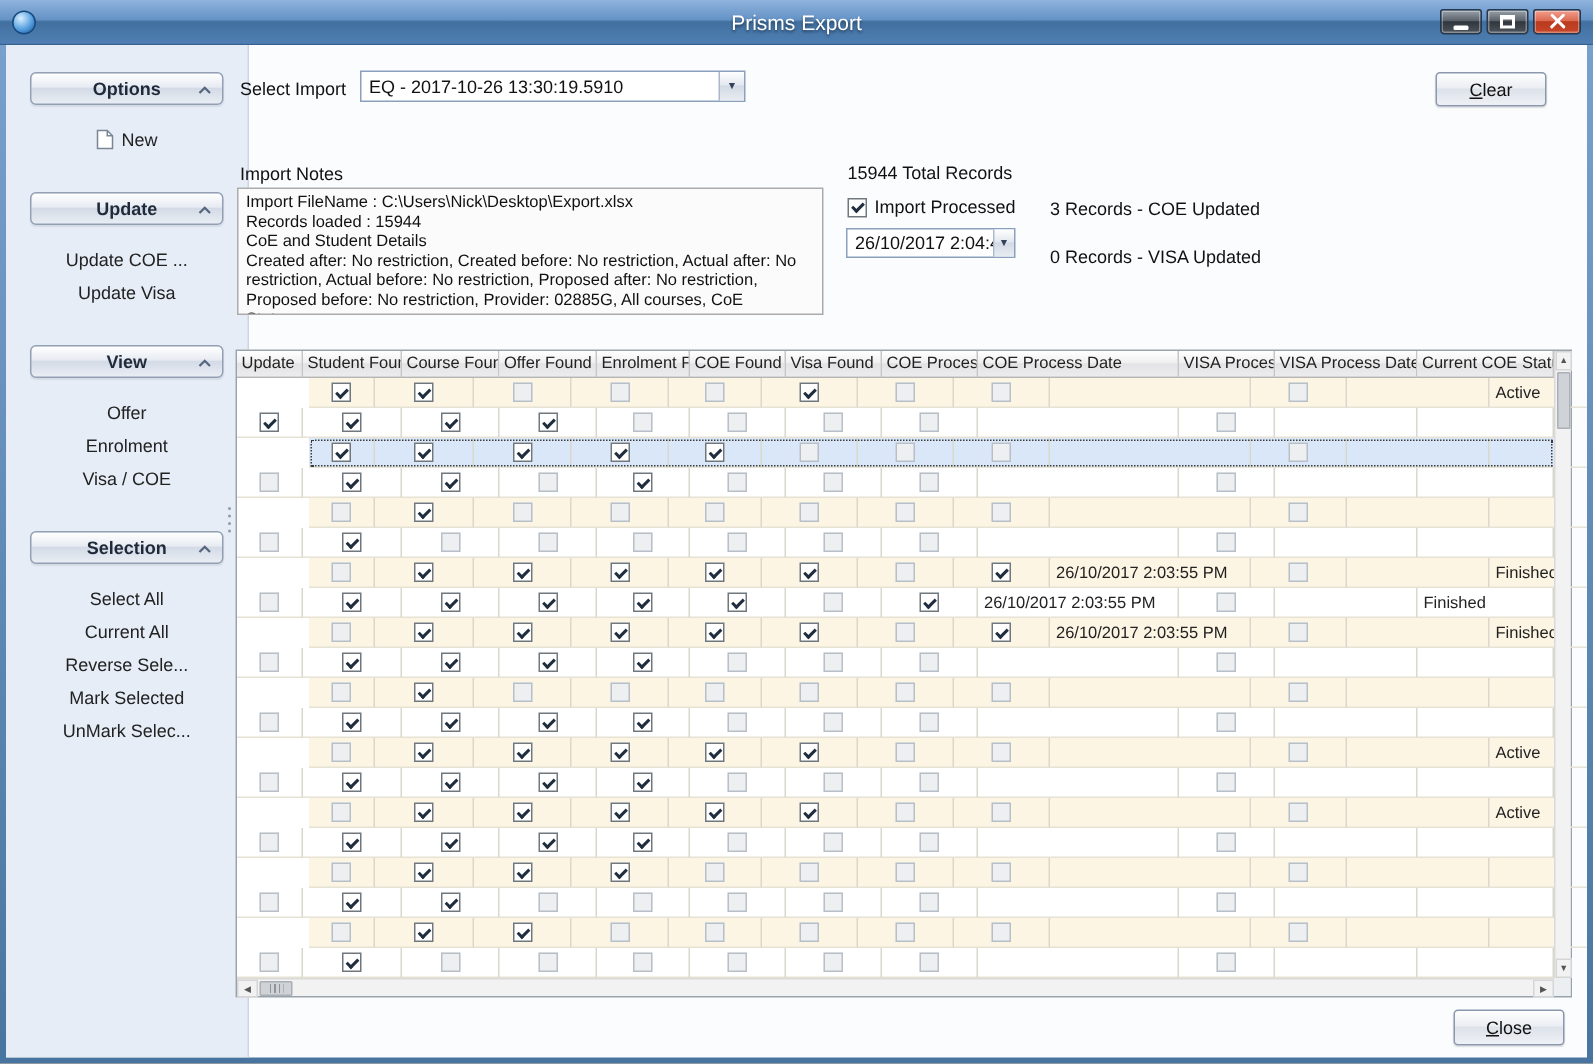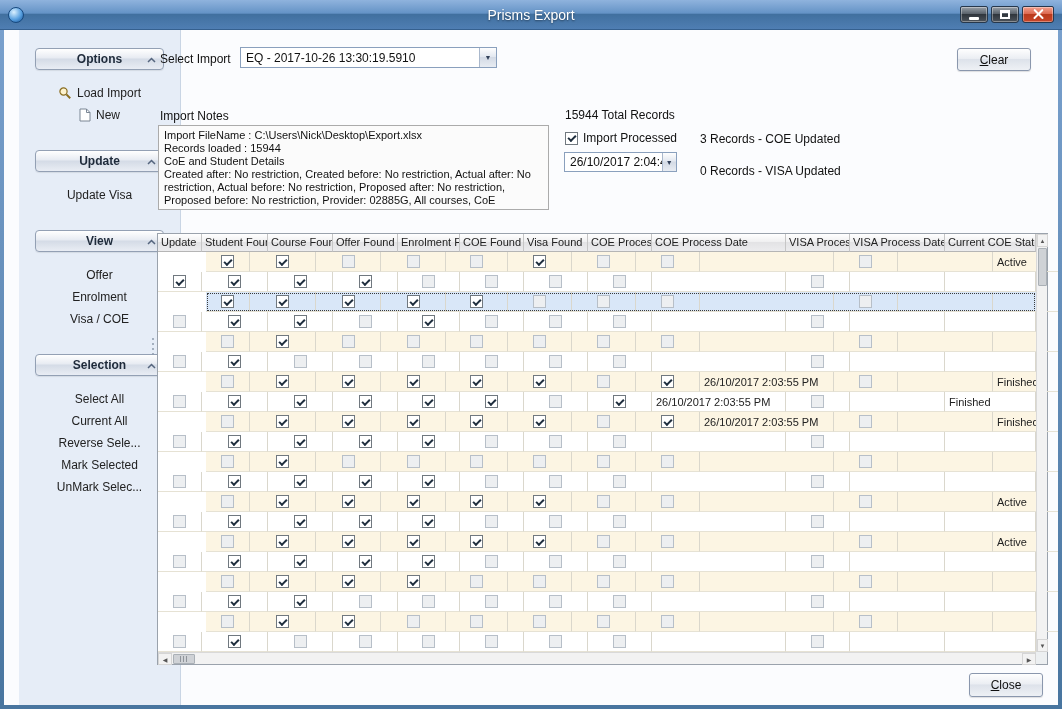--- a/index.html
+++ b/index.html
@@ -15,21 +15,21 @@
   .win-btn.closeb { width:32px; background:linear-gradient(180deg,#f2a08e 0%,#dc6951 45%,#bb３a1d 50%,#c8462a 100%); background:linear-gradient(180deg,#f2a08e 0%,#dc6951 45%,#b93a1d 50%,#c8462a 100%); }
   .glyph-min { width:10px; height:3px; background:#fff; margin-top:7px; border-radius:1px; }
   .glyph-max { width:10px; height:9px; border:2px solid #fff; border-top-width:3px; }
   .glyph-close { width:11px; height:11px; position:relative; }
   .glyph-close::before,.glyph-close::after { content:""; position:absolute; left:-1px; top:4px; width:13px; height:2.4px; background:#fff; border-radius:1px; }
   .glyph-close::before { transform:rotate(45deg); }
   .glyph-close::after { transform:rotate(-45deg); }
   
   .client { position:relative; width:1054px; height:675px; background:#fbfcfe; overflow:hidden; }
   
-  .sidebar { position:absolute; left:0; top:0; bottom:0; width:162px; background:#e6edf7; border-right:1px solid #c9d5e4;margin-left:15px; }
+  .sidebar { position:absolute; left:0; top:0; bottom:0; width:162px; background:#e6edf7; border-right:1px solid #c9d5e4; }
   .sec-header { height:22px; margin:24px 16px 12px; border:1px solid #93a0b4; border-radius:4px; background:linear-gradient(180deg,#ffffff,#e7ebf2 45%,#d4dbe6 50%,#e9edf4); display:flex; align-items:center; justify-content:center; position:relative; font-size:12px; font-weight:bold; color:#1e2a3a; cursor:pointer; box-shadow:0 1px 1px rgba(0,0,0,.08); }
   .sec-header:first-child { margin-top:18px; }
   .sec-header .chev { position:absolute; right:7px; top:8px; }
   .sb-item { height:22px; display:flex; align-items:center; justify-content:center; font-size:12px; color:#222; cursor:pointer; }
   .sb-icon { display:inline-flex; margin-right:5px; }
   
   .splitter { position:absolute; left:147px; top:308px; width:4px; height:24px; display:flex; flex-direction:column; gap:3px; align-items:center; cursor:col-resize; }
   .splitter i { width:2px; height:2px; background:#8e9bac; border-radius:50%; }
   
   .lbl { font-size:12px; color:#111; }
@@ -92,41 +92,35 @@
   <div class="client">
     <div class="sidebar" id="sidebar">
         <div class="sec-header">
           <span>Options</span>
           <svg class="chev" width="9" height="6" viewBox="0 0 9 6">
             <path d="M1 5 L4.5 1.5 L8 5" fill="none" stroke="#55657e" stroke-width="1.5"></path>
           </svg>
         </div>
         <div class="sb-item">
           <span class="sb-icon">
-            <svg width="14" height="14" viewBox="0 0 14 14">
-              <circle cx="5.5" cy="5.5" r="3.6" fill="#fdf3cf" stroke="#8a6d1f" stroke-width="1.2"></circle>
-              <line x1="8.4" y1="8.4" x2="12.2" y2="12.2" stroke="#8a6d1f" stroke-width="2"></line>
-            </svg>
-          </span>
-          <span>Load Import</span>
-        </div>
-        <div class="sb-item">
-          <span class="sb-icon">
             <svg width="12" height="14" viewBox="0 0 12 14">
               <path d="M1 1 h6.5 l3.5 3.5 V13 H1 Z" fill="#fff" stroke="#7a8694"></path>
               <path d="M7.5 1 v3.5 H11" fill="none" stroke="#7a8694"></path>
             </svg>
           </span>
           <span>New</span>
         </div>
         <div class="sec-header">
           <span>Update</span>
           <svg class="chev" width="9" height="6" viewBox="0 0 9 6">
             <path d="M1 5 L4.5 1.5 L8 5" fill="none" stroke="#55657e" stroke-width="1.5"></path>
           </svg>
+        </div>
+        <div class="sb-item">
+          <span>Update COE ...</span>
         </div>
         <div class="sb-item">
           <span>Update Visa</span>
         </div>
         <div class="sec-header">
           <span>View</span>
           <svg class="chev" width="9" height="6" viewBox="0 0 9 6">
             <path d="M1 5 L4.5 1.5 L8 5" fill="none" stroke="#55657e" stroke-width="1.5"></path>
           </svg>
         </div>

